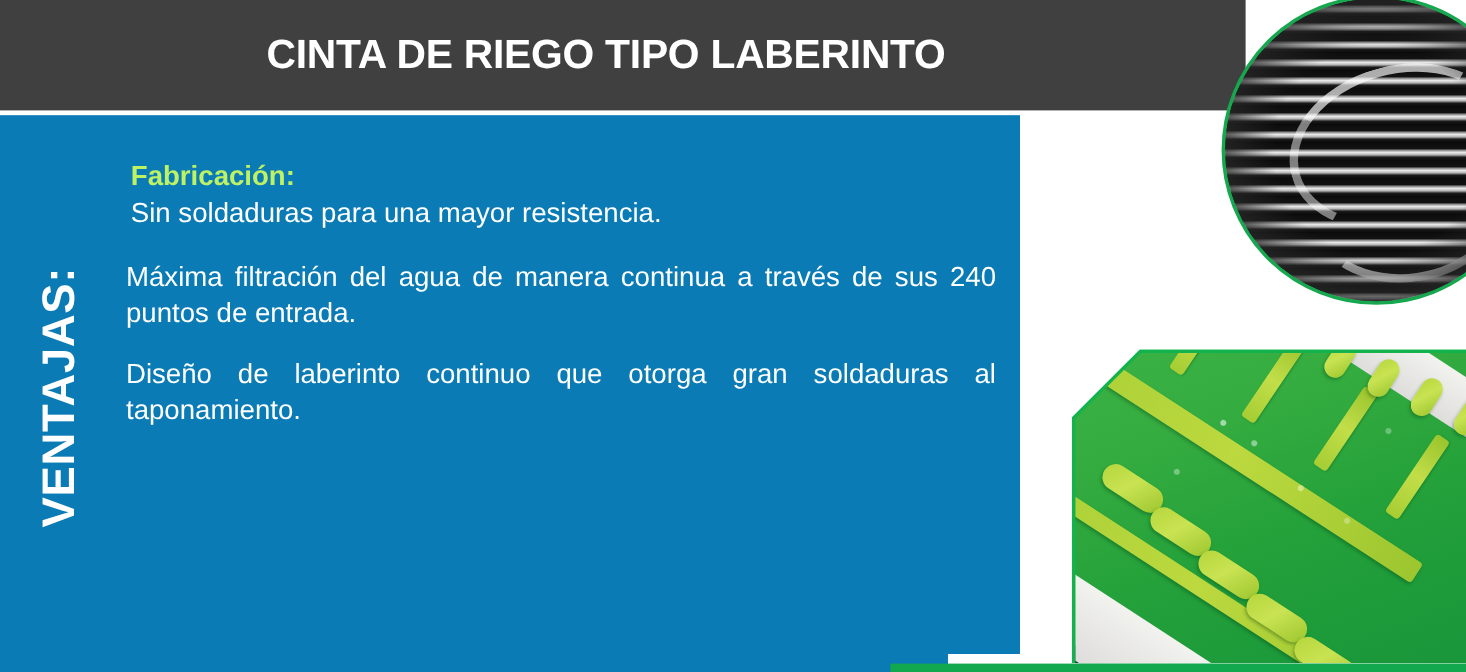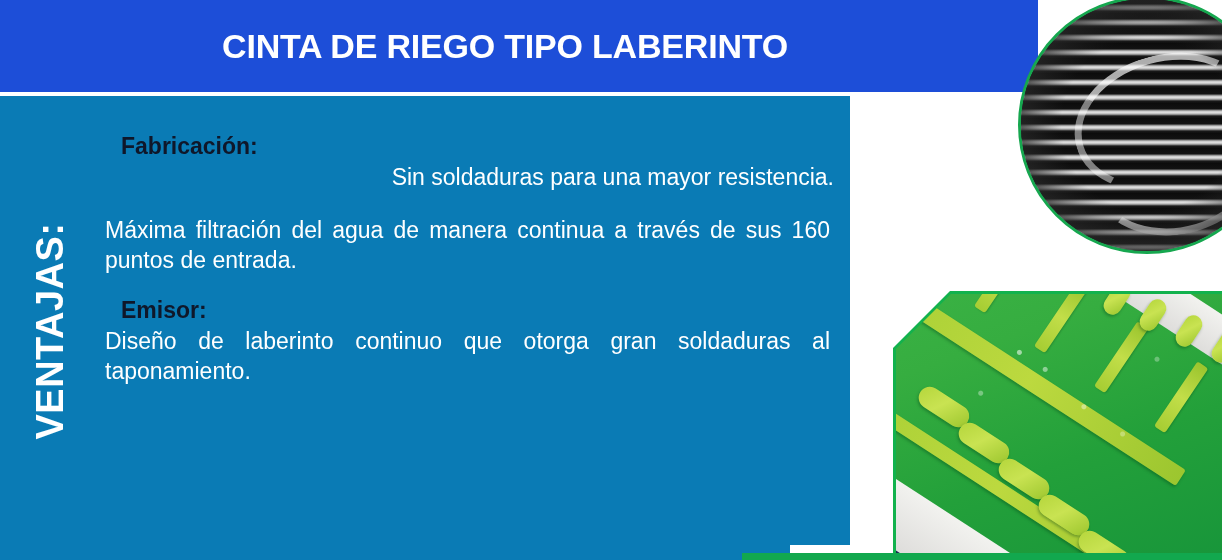--- a/index.html
+++ b/index.html
@@ -21,21 +21,21 @@
     background: #ffffff;
   }
 
   
   .header-band {
     position: absolute;
     left: 0;
     top: 0;
     width: 1038px;
     height: 92px;
-    background: #1d4ed8;
+    background: #404040;
     z-index: 2;
   }
   .header-title {
     position: absolute;
     left: 0;
     top: 0;
     width: 1010px;
     height: 92px;
     display: flex;
     align-items: center;
@@ -83,38 +83,38 @@
     top: 36px;
     width: 740px;
   }
 
   .adv-block {
     margin-bottom: 20px;
   }
   .adv-block.first { margin-bottom: 22px; }
 
   .adv-heading {
-    color: #0f172a;
+    color: #bef264;
     font-size: 23px;
     font-weight: bold;
     line-height: 1.28;
-    margin: 0 0 1px 16px;
+    margin: 0 0 1px 4px;
     white-space: nowrap;
   }
   .adv-body {
     color: #ffffff;
     font-size: 23px;
     font-weight: normal;
     line-height: 1.32;
     margin: 0;
     text-align: justify;
     width: 725px;
   }
   .adv-body.nojustify {
-    text-align: right;
+    text-align: left;
     padding-left: 4px;
   }
 
   
   .circle-photo {
     position: absolute;
     left: 1018px;
     top: -4px;
     width: 258px;
     height: 258px;
@@ -309,25 +309,24 @@
     <div class="ventajas-label">VENTAJAS:</div>
 
     <div class="advantages">
 
       <div class="adv-block first">
         <p class="adv-heading">Fabricación:</p>
         <p class="adv-body nojustify">Sin soldaduras para una mayor resistencia.</p>
       </div>
 
       <div class="adv-block">
-        <p class="adv-body">Máxima filtración del agua de manera continua a través de sus 160 puntos de entrada.</p>
+        <p class="adv-body">Máxima filtración del agua de manera continua a través de sus 240 puntos de entrada.</p>
       </div>
 
       <div class="adv-block">
-        <p class="adv-heading">Emisor:</p>
         <p class="adv-body">Diseño de laberinto continuo que otorga gran soldaduras al taponamiento.</p>
       </div>
 
     </div>
   </div>
 
   <div class="circle-photo">
     <div class="stripes"></div>
     <div class="curve-a"></div>
     <div class="curve-b"></div>

